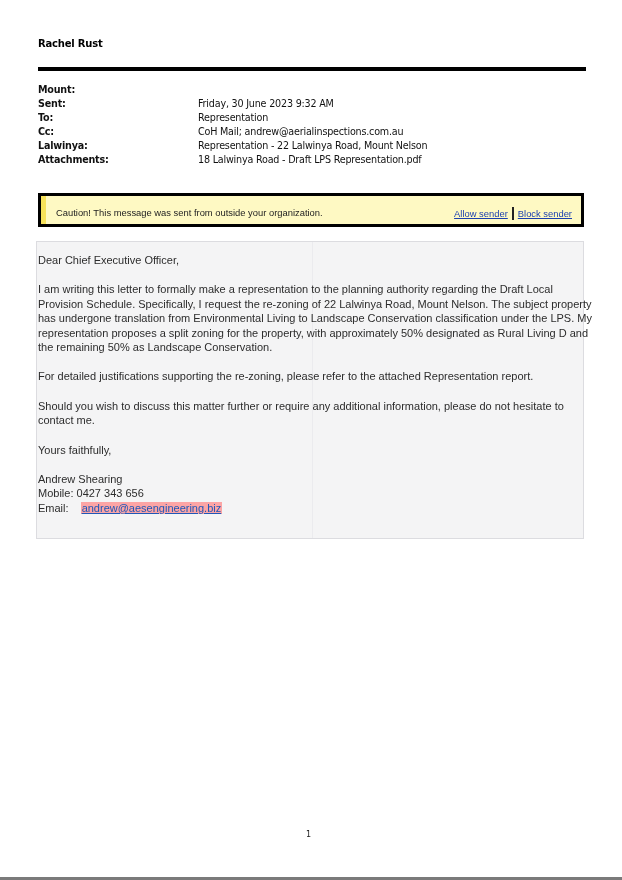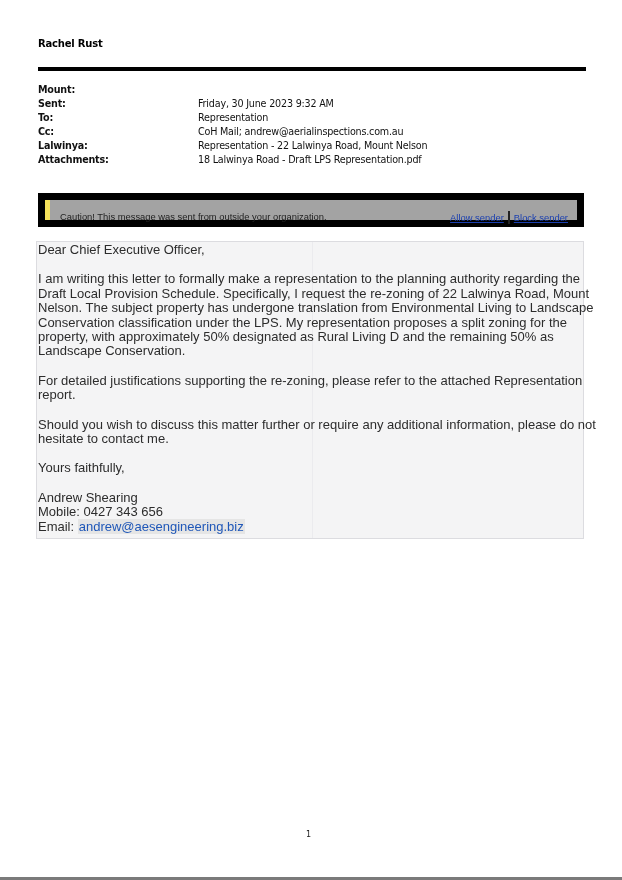--- a/index.html
+++ b/index.html
@@ -63,22 +63,22 @@
     }
     .header-value {
       flex: 1;
       letter-spacing: -0.2px;
       white-space: nowrap;
     }
     .caution-banner {
       position: absolute;
       left: 38px; top: 193px;
       width: 546px; height: 34px;
-      background: #a3a3a3;
-      border: 7px solid #000000;
+      background: #fef9c3;
+      border: 3px solid #000000;
       box-sizing: border-box;
     }
     .caution-banner .left-bar {
       position: absolute;
       left: 0; top: 0;
       width: 5px; height: 100%;
       background: #f6e25a;
     }
     .caution-text {
       position: absolute;
@@ -113,36 +113,38 @@
       box-sizing: border-box;
     }
     .body-box .vline {
       position: absolute;
       left: 275px; top: 0;
       width: 1px; height: 100%;
       background: #ebebee;
     }
     .body-text {
       position: absolute;
-      left: 38px; top: 243px;
+      left: 38px; top: 253px;
       width: 559px;
-      font-size: 13px;
+      font-size: 11px;
       line-height: 14.4px;
       color: #2c2c2c;
     }
     .body-text p {
       margin: 0 0 15px 0;
     }
     .body-text p.sig {
       margin: 0;
     }
     .email-link {
       color: #1f57b8;
-      background: #e5e5e5;
+      text-decoration: underline;
+      background: #fca5a5;
       padding: 0 1px;
+      margin-left: 9px;
     }
     .page-number {
       position: absolute;
       left: 306px; top: 830px;
       font-family: "DejaVu Sans", sans-serif;
       font-size: 8px;
       color: #222;
     }
   </style>
 </head>

